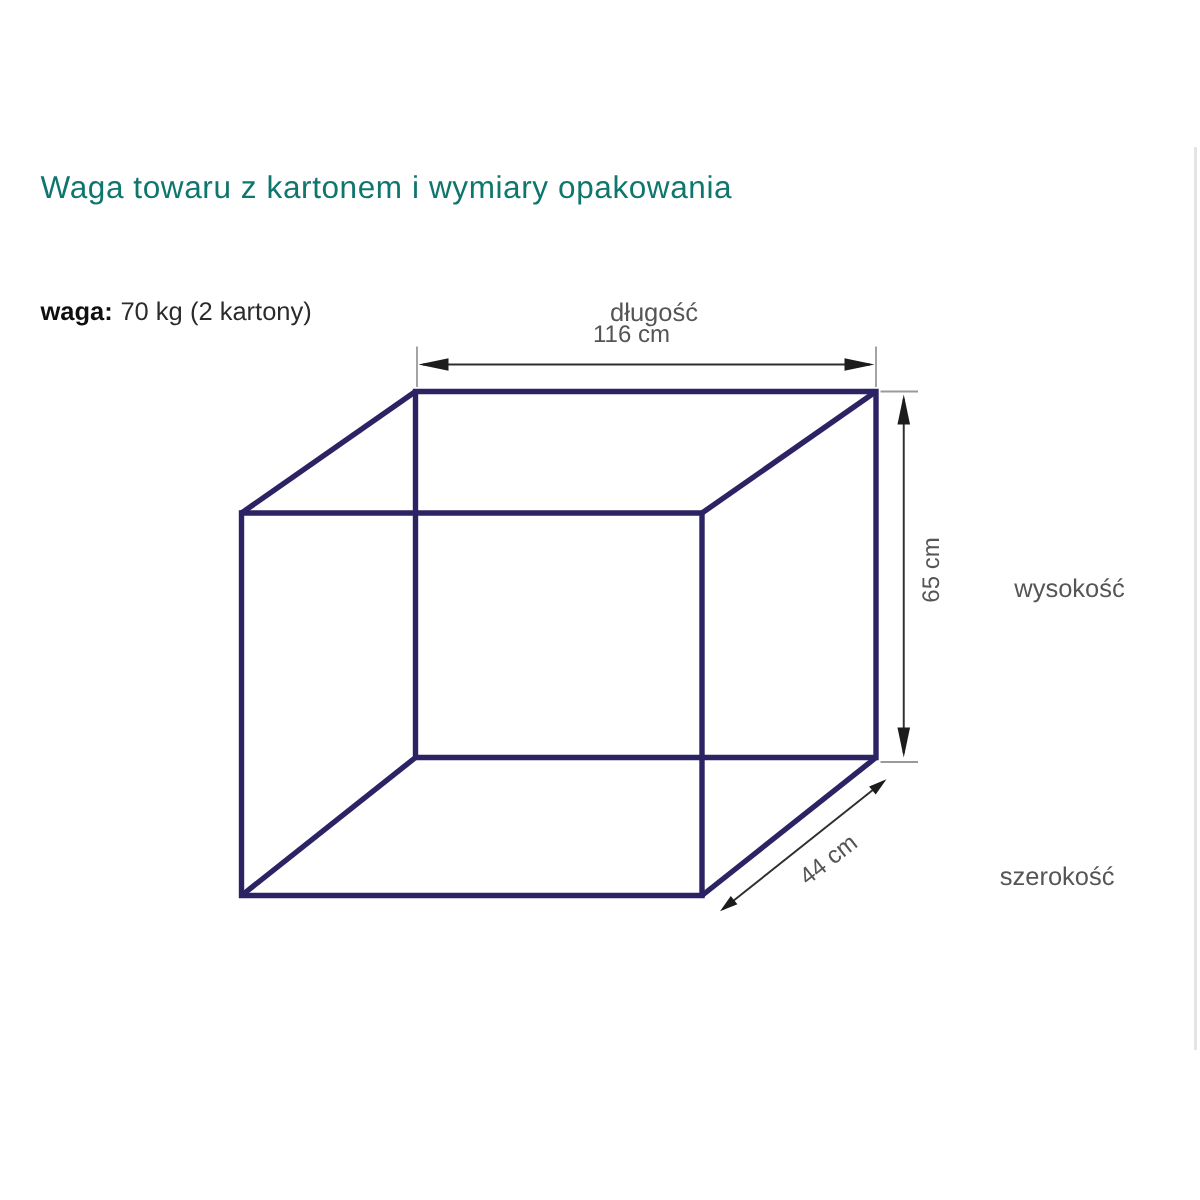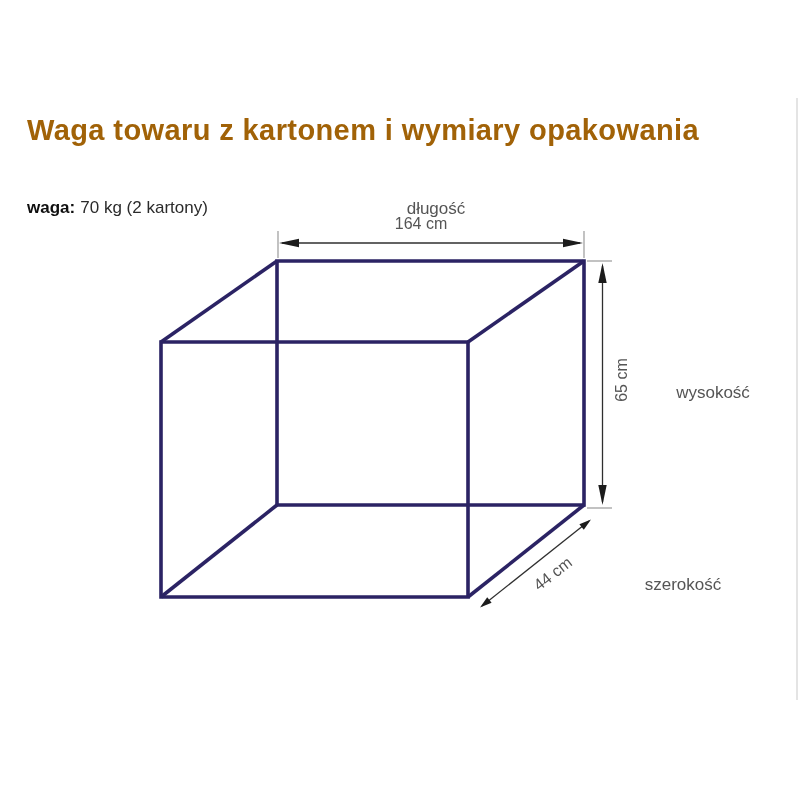--- a/index.html
+++ b/index.html
@@ -9,24 +9,24 @@
     height: 800px;
     background: #ffffff;
     overflow: hidden;
     font-family: "Liberation Sans", sans-serif;
   }
   .page-title {
     position: absolute;
     left: 27px;
     top: 114px;
     margin: 0;
-    font-size: 29px;
-    font-weight: bold;
+    font-size: 21px;
+    font-weight: normal;
     letter-spacing: 0.4px;
-    color: #a16207;
+    color: #0f766e;
     white-space: nowrap;
   }
   .weight-line {
     position: absolute;
     left: 27px;
     top: 198px;
     margin: 0;
     font-size: 17px;
     color: #222222;
     white-space: nowrap;
@@ -42,21 +42,21 @@
     font-size: 17px;
     white-space: nowrap;
     line-height: 20px;
   }
   .dim-value { font-size: 16px; }
   .lbl-dlugosc   { left: 376px; top: 171px; margin-top: 28px; }
   .val-dlugosc   { left: 361px; top: 214px; }
   .val-wysokosc  { left: 562px; top: 370px; transform: rotate(-90deg); }
   .lbl-wysokosc  { left: 653px; top: 383px; text-align: center; }
   .val-szerokosc { left: 493px; top: 564px; transform: rotate(-38deg); }
-  .lbl-szerokosc { left: 623px; top: 575px; }
+  .lbl-szerokosc { left: 623px; top: 575px; text-align: right; }
   .edge-line {
     position: absolute;
     left: 796px;
     top: 98px;
     width: 2px;
     height: 602px;
     background: #e4e4e4;
   }
 </style>
 </head>
@@ -96,21 +96,21 @@
       <path d="M277,261 L584,261 L584,505 L277,505 Z" stroke="#2b2364" fill="none"></path>
       <path d="M161,342 L468,342 L468,597 L161,597 Z" stroke="#2b2364" fill="none"></path>
       <path d="M161,342 L277,261" stroke="#2b2364"></path>
       <path d="M468,342 L584,261" stroke="#2b2364"></path>
       <path d="M161,597 L277,505" stroke="#2b2364"></path>
       <path d="M468,597 L584,505" stroke="#2b2364"></path>
     </g>
   </svg>
 
   <div class="dim-label lbl-dlugosc">długość</div>
-  <div class="dim-label dim-value val-dlugosc">164 cm</div>
+  <div class="dim-label dim-value val-dlugosc">116 cm</div>
 
   <div class="dim-label dim-value val-wysokosc">65 cm</div>
   <div class="dim-label lbl-wysokosc">wysokość</div>
 
   <div class="dim-label dim-value val-szerokosc">44 cm</div>
   <div class="dim-label lbl-szerokosc">szerokość</div>
 
   <div class="edge-line"></div>
 
 </div>

